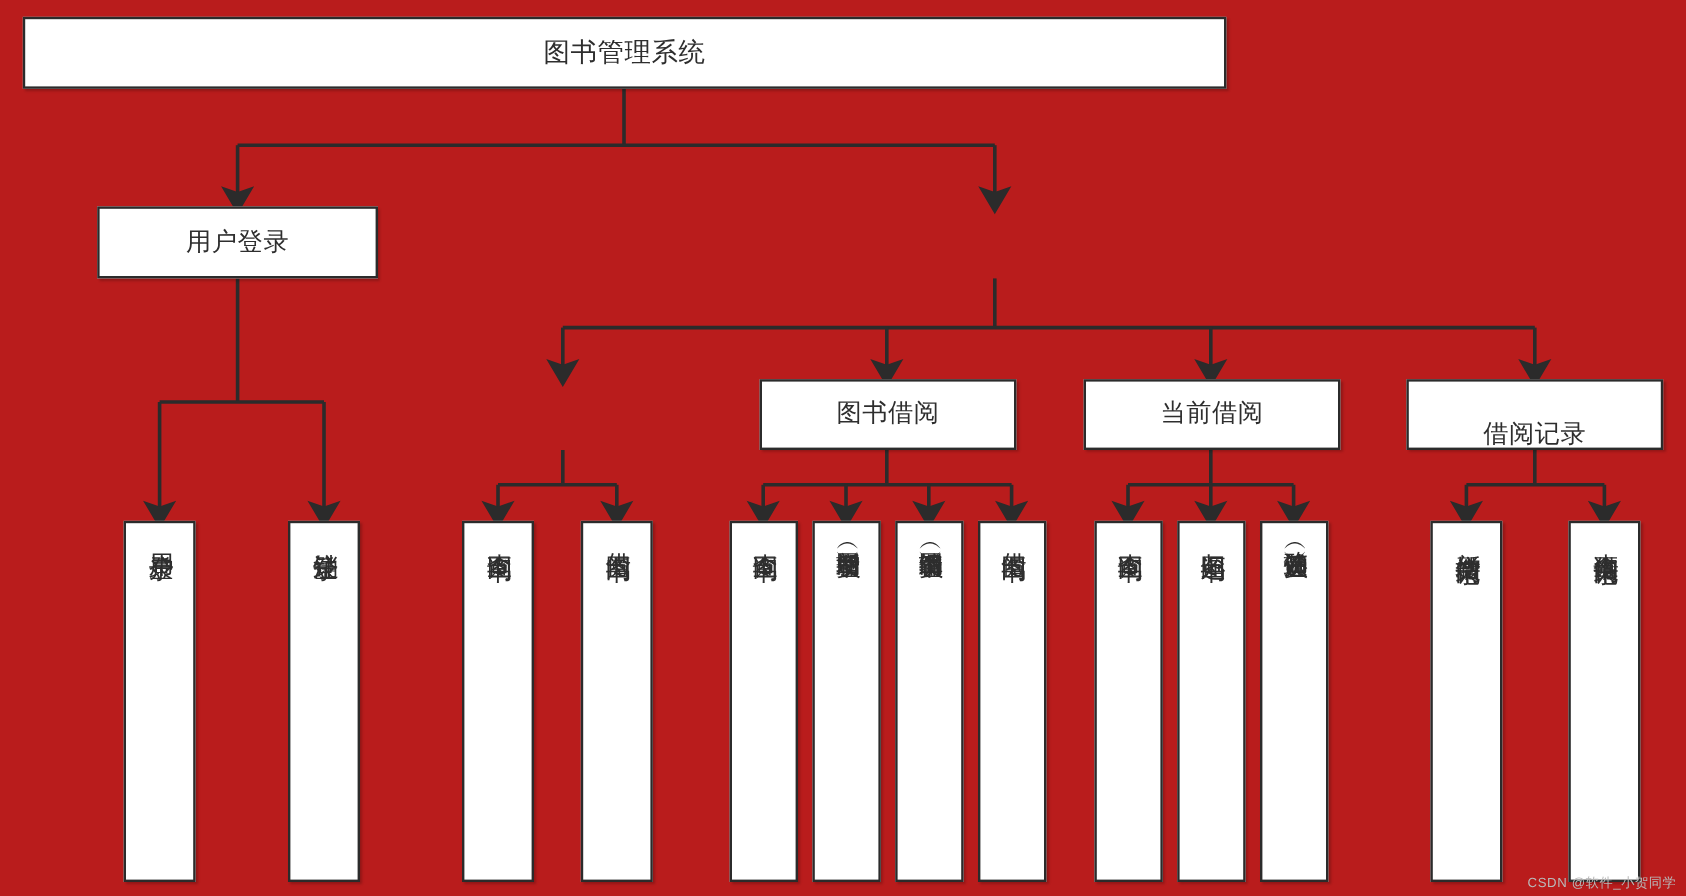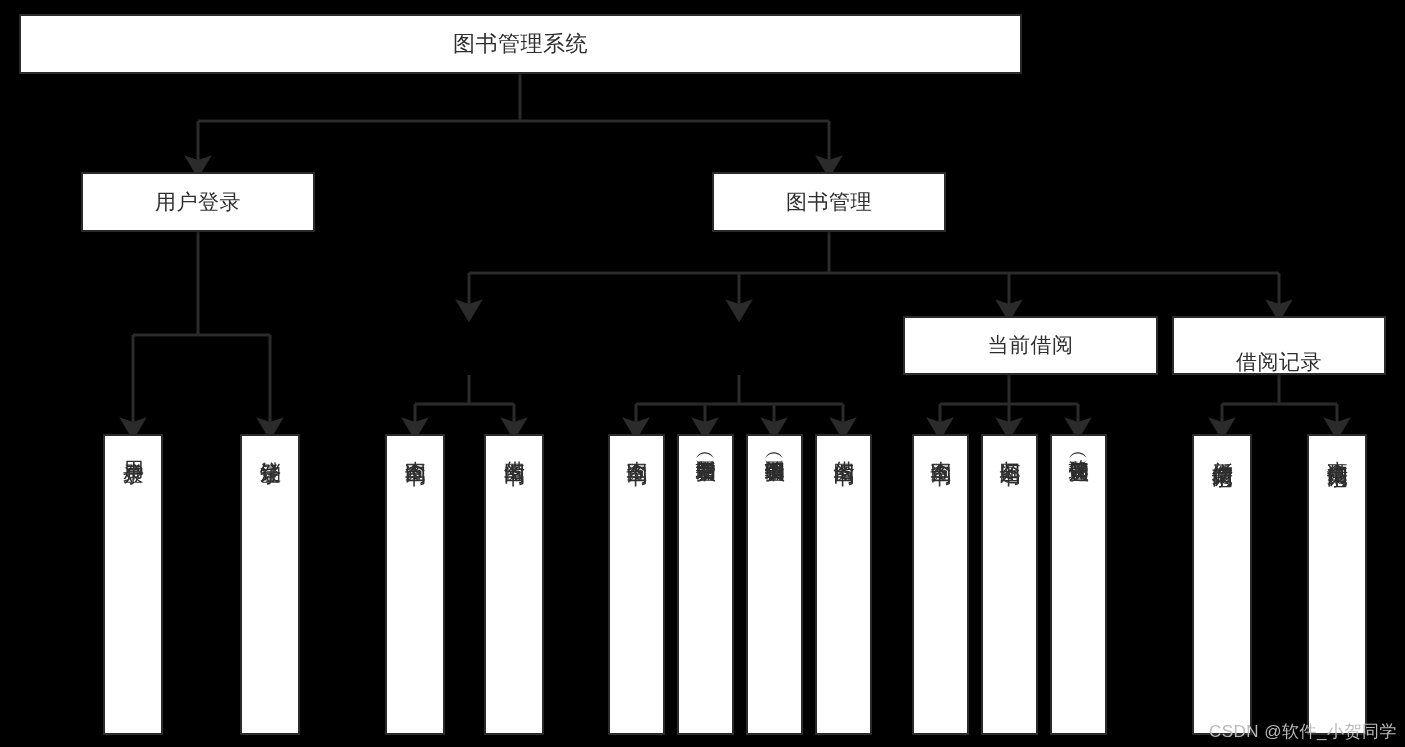--- a/index.html
+++ b/index.html
@@ -8,21 +8,21 @@
     padding: 0;
     background: #ffffff;
   }
   body {
     font-family: "Liberation Sans", "DejaVu Sans", sans-serif;
   }
   #diagram-root {
     position: relative;
     width: 1405px;
     height: 747px;
-    background: #000000;
+    background: #b91c1c;
     overflow: hidden;
   }
   #edge-layer {
     position: absolute;
     left: 0;
     top: 0;
     width: 1405px;
     height: 747px;
     pointer-events: none;
   }
@@ -66,21 +66,21 @@
     white-space: nowrap;
   }
   .node.vert.tall-text .node-label {
     font-size: 20px;
     letter-spacing: 0.5px;
   }
   #watermark {
     position: absolute;
     right: 8px;
     bottom: 4px;
-    font-size: 17px;
+    font-size: 11px;
     color: #b9b9b9;
     letter-spacing: 0.5px;
     white-space: nowrap;
     user-select: none;
   }
 </style>
 </head>
 <body>
 
 <div id="diagram-root">
@@ -136,27 +136,27 @@
   </svg>
 
   <div class="node horiz root" style="left:19px; top:14px; width:1003px; height:60px;">
     <span class="node-label">图书管理系统</span>
   </div>
 
   <div class="node horiz" style="left:81px; top:172px; width:234px; height:60px;">
     <span class="node-label">用户登录</span>
   </div>
 
-  <div class="node horiz" style="left:712px; top:172px; width:234px; height:60px;">
-    <span class="node-label">图书管理</span>
-  </div>
-
-
-
-  <div class="node horiz" style="left:903px; top:316px; width:255px; height:59px;">
+
+
+  <div class="node horiz" style="left:633px; top:316px; width:214px; height:59px;">
+    <span class="node-label">图书借阅</span>
+  </div>
+
+  <div class="node horiz" style="left:903px; top:316px; width:214px; height:59px;">
     <span class="node-label">当前借阅</span>
   </div>
 
   <div class="node horiz" style="left:1172px; top:316px; width:214px; height:59px;align-items:flex-end;">
     <span class="node-label">借阅记录</span>
   </div>
 
   <div class="node vert" style="left:103px; top:434px; width:60px; height:301px;">
     <span class="node-label">用户登录</span>
   </div>

